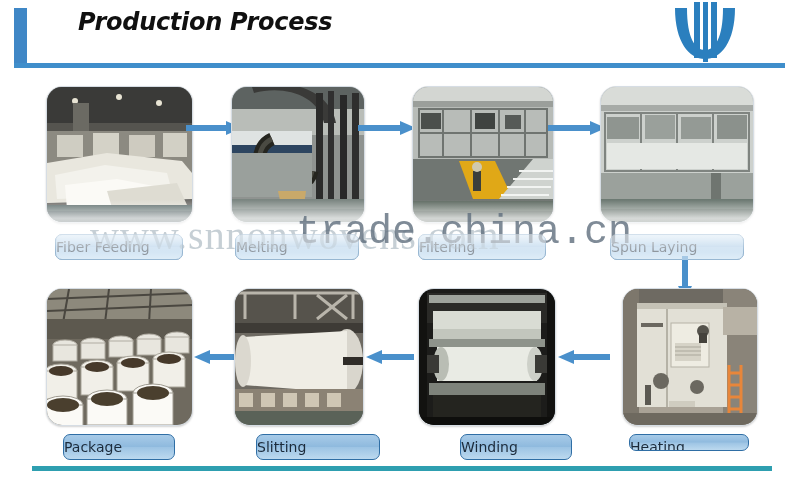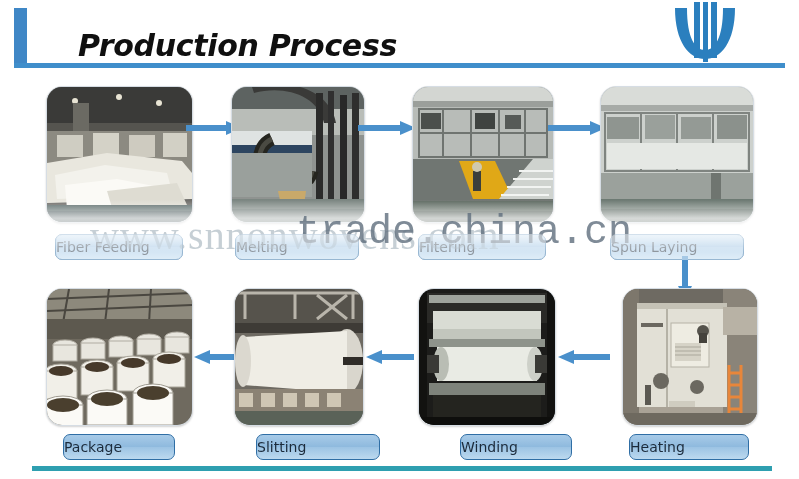--- a/index.html
+++ b/index.html
@@ -22,22 +22,22 @@
     width: 799px; height: 72px;
   }
   #header-accent-bar {
     position: absolute;
     left: 14px; top: 8px;
     width: 13px; height: 55px;
     background: #3f87c6;
   }
   #header-title {
     position: absolute;
-    left: 78px; top: 28px;
-    font-size: 30px;
+    left: 78px; top: 8px;
+    font-size: 24px;
     font-weight: bold;
     font-style: italic;
     color: #101010;
     letter-spacing: -0.3px;
     font-family: "DejaVu Sans", sans-serif;
     white-space: nowrap;
   }
   #header-rule {
     position: absolute;
     left: 14px; top: 63px;
@@ -463,21 +463,21 @@
         <line x1="118" y1="76" x2="118" y2="128"></line>
         <line x1="106" y1="84" x2="118" y2="84"></line>
         <line x1="106" y1="96" x2="118" y2="96"></line>
         <line x1="106" y1="108" x2="118" y2="108"></line>
         <line x1="106" y1="120" x2="118" y2="120"></line>
       </g>
       <rect x="100" y="18" width="34" height="28" fill="#b8b2a5"></rect>
       <rect x="0" y="124" width="134" height="12" fill="#6e695f"></rect>
     </svg>
   </div>
-  <div class="label" style="left:7px; top:146px; width:120px; height:26px;">Heating</div>
+  <div class="label" style="left:7px; top:146px; width:120px; height:17px;">Heating</div>
 </div>
 
 <div id="wm-glow"></div>
 <div id="wm-site">www.snnonwovens.com</div>
 <div id="wm-trade">trade.china.cn</div>
 <div class="lbl-fade" style="left:55px;  top:234px; width:128px; height:26px;"></div>
 <div class="lbl-fade" style="left:235px; top:234px; width:124px; height:26px;"></div>
 <div class="lbl-fade" style="left:418px; top:234px; width:128px; height:26px;"></div>
 <div class="lbl-fade" style="left:610px; top:234px; width:134px; height:26px;"></div>
 

